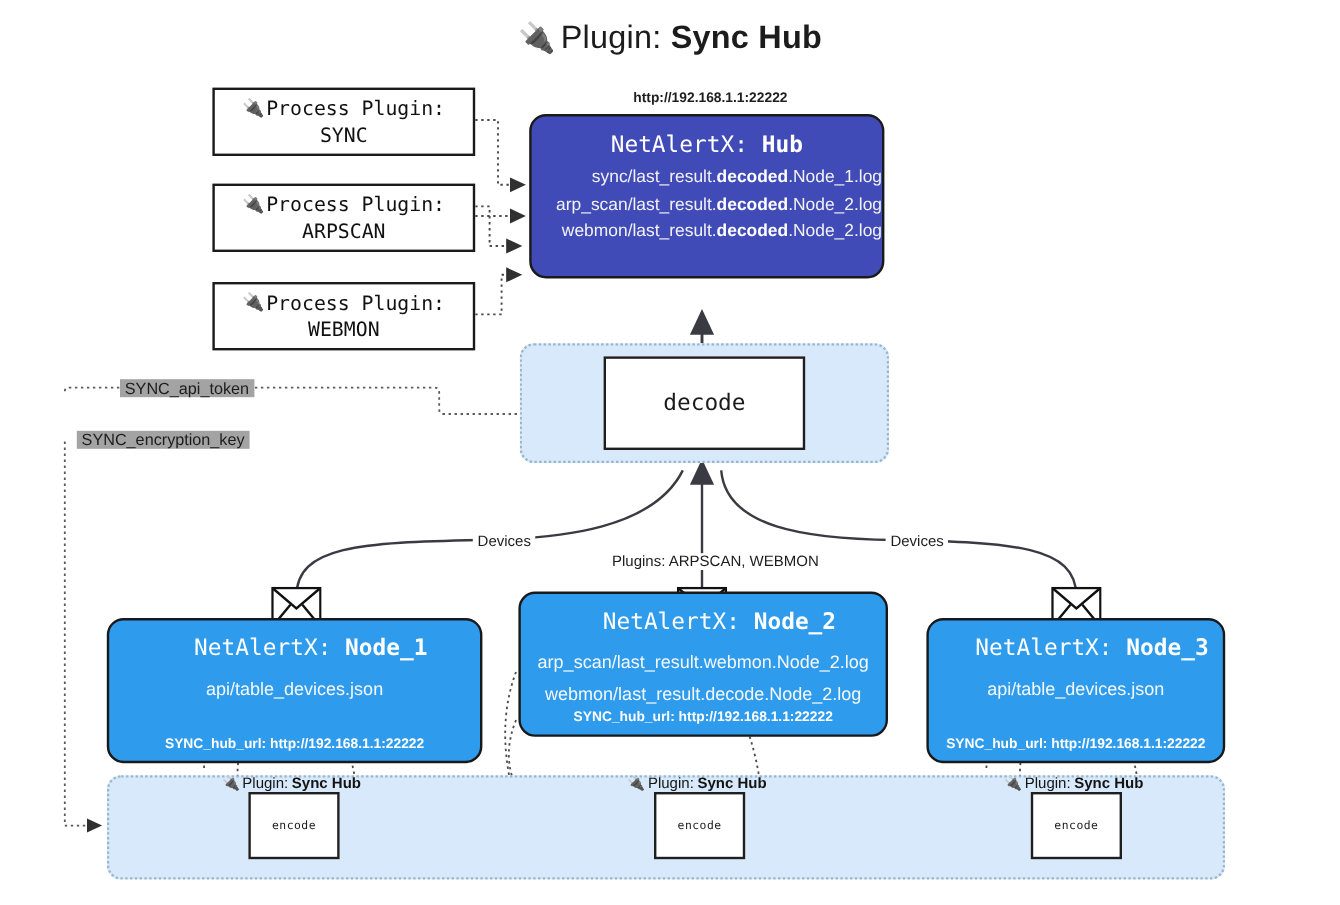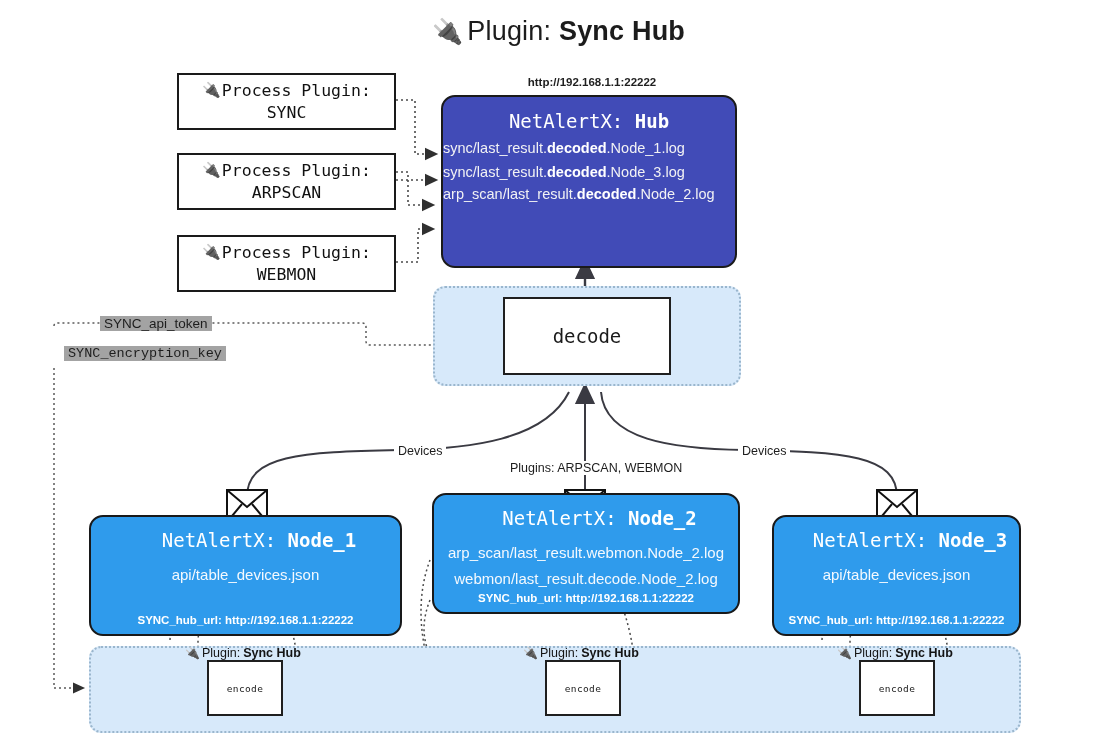--- a/index.html
+++ b/index.html
@@ -31,33 +31,33 @@
   .pbox .l1{display:flex;align-items:center;white-space:nowrap;}
   .pbox .l1 .plug{font-family:"DejaVu Sans",sans-serif;font-size:15px;margin-right:1px;}
   .pbox .l2{white-space:nowrap;}
 
   
   .hub-url{
     position:absolute;left:449px;top:76px;width:286px;text-align:center;
     font-size:11.5px;font-weight:700;color:#1f1f1f;white-space:nowrap;
   }
   .hub{
-    position:absolute;left:441px;top:95px;width:296px;height:173px;
+    position:absolute;left:441px;top:95px;width:296px;height:137px;
     background:#414bb7;border:2px solid #1a1a1a;border-radius:14px;box-sizing:border-box;
     color:#ffffff;
   }
   .hub .htitle{
     text-align:center;margin-top:13px;
     font-family:"DejaVu Sans Mono","Liberation Mono",monospace;
     font-size:19px;white-space:nowrap;
   }
   .hub .htitle b{font-weight:700;}
   .hub .hline{
     font-size:14.5px;color:#f2f2f4;white-space:nowrap;line-height:1.0;
-    margin-top:9px;text-align:left;
+    margin-top:9px;text-align:right;
   }
   .hub .hline b{font-weight:700;color:#ffffff;}
   .hub .hline.wide{font-size:14.5px;margin-top:8px;}
 
   
   .decode-wrap{
     position:absolute;left:433px;top:286px;width:308px;height:100px;
     background:#d7e9fa;border:2px dotted #9ab6cd;border-radius:12px;box-sizing:border-box;
   }
   .decode-box{
@@ -192,29 +192,29 @@
         <span class="plug">🔌</span>
         <span>Process Plugin:</span>
       </div>
     <div class="l2">WEBMON</div>
   </div>
 
   <div class="hub-url">http://192.168.1.1:22222</div>
   <div class="hub">
     <div class="htitle"><span>NetAlertX: </span><b>Hub</b></div>
     <div class="hline"><span>sync/last_result.</span><b>decoded</b><span>.Node_1.log</span></div>
-    <div class="hline"><span>sync/last_result.</span><b>decoded</b><span>.Node_3.log</span></div>
     <div class="hline wide"><span>arp_scan/last_result.</span><b>decoded</b><span>.Node_2.log</span></div>
+    <div class="hline wide"><span>webmon/last_result.</span><b>decoded</b><span>.Node_2.log</span></div>
   </div>
 
   <div class="decode-wrap"></div>
   <div class="decode-box">decode</div>
 
   <div class="keylabel" style="left:100px;top:316px;">SYNC_api_token</div>
-  <div class="keylabel" style="left:64px;top:346px;font-family:Liberation Mono, monospace;">SYNC_encryption_key</div>
+  <div class="keylabel" style="left:64px;top:359px;">SYNC_encryption_key</div>
 
   <div class="edgelabel" style="left:394px;top:444px;">Devices</div>
   <div class="edgelabel" style="left:506px;top:461px;">Plugins: ARPSCAN, WEBMON</div>
   <div class="edgelabel" style="left:738px;top:444px;">Devices</div>
 
   <svg class="env" style="left:226px;top:489px;" viewBox="0 0 42 34">
     <rect x="1" y="1" width="40" height="32" fill="#fff" stroke="#111" stroke-width="2"></rect>
     <path d="M1,1 L21,18 L41,1" fill="none" stroke="#111" stroke-width="2"></path>
     <path d="M1,33 L16,15 M41,33 L26,15" fill="none" stroke="#111" stroke-width="2"></path>
   </svg>

